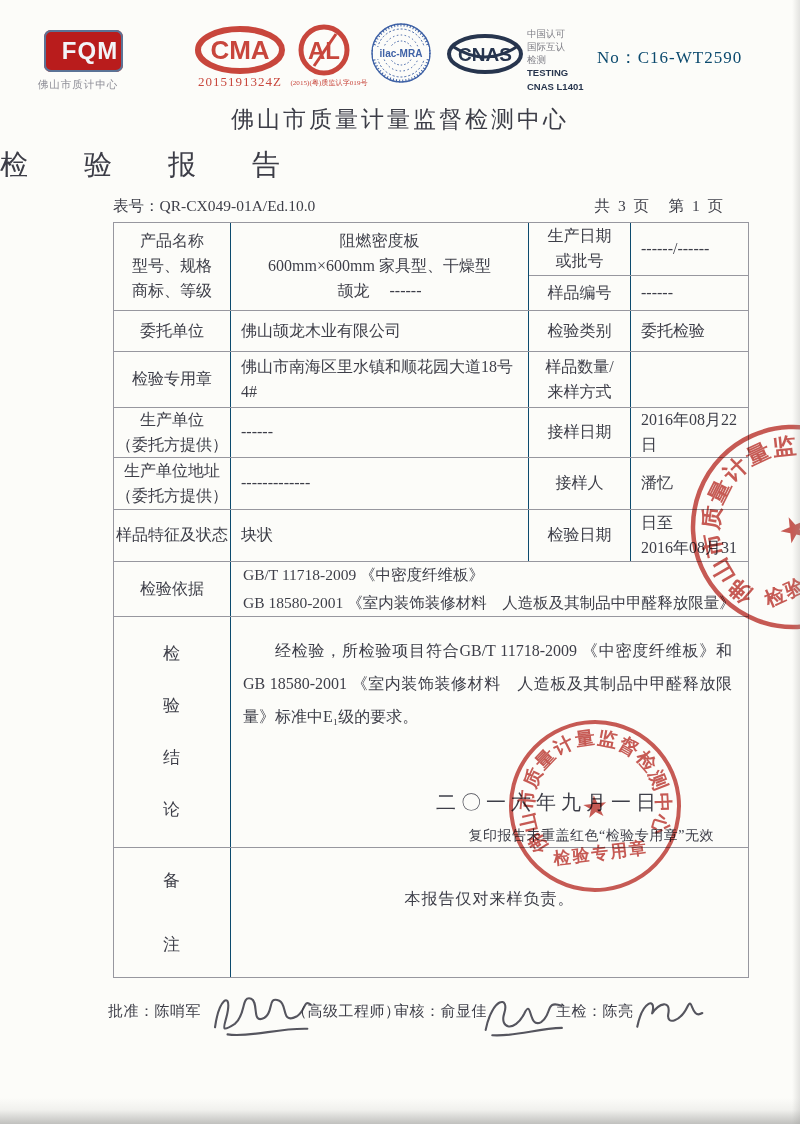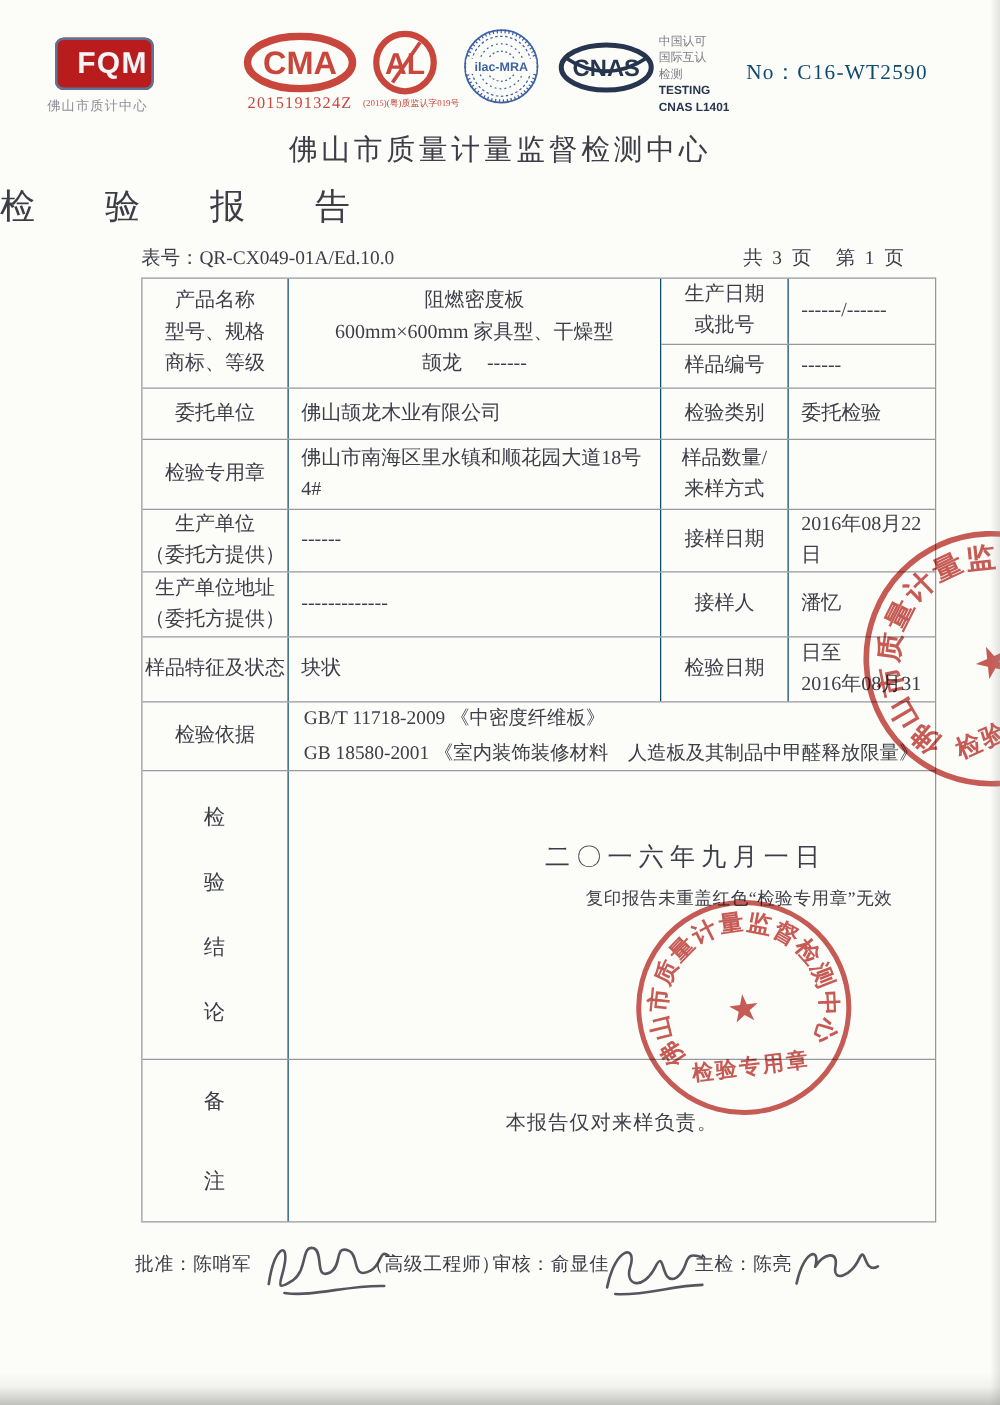--- a/index.html
+++ b/index.html
@@ -188,20 +188,21 @@
       <div class="cell lastc basis-val">GB/T 11718-2009 《中密度纤维板》
 GB 18580-2001 《室内装饰装修材料　人造板及其制品中甲醛释放限量》</div>
     </div>
 
     <div class="trow" style="height:231px">
       <div class="cell c1 vlabel centerv">检
 验
 结
 论</div>
       <div class="cell lastc concl">
+        <p>经检验，所检验项目符合GB/T 11718-2009 《中密度纤维板》和GB 18580-2001 《室内装饰装修材料　人造板及其制品中甲醛释放限量》标准中E₁级的要求。</p>
         <div class="cdate">二〇一六年九月一日</div>
         <div class="cnote">复印报告未重盖红色“检验专用章”无效</div>
       </div>
     </div>
 
     <div class="trow" style="height:129px">
       <div class="cell c1 vlabel centerv" style="line-height:64px">备
 注</div>
       <div class="cell lastc remark-val">本报告仅对来样负责。</div>
     </div>

